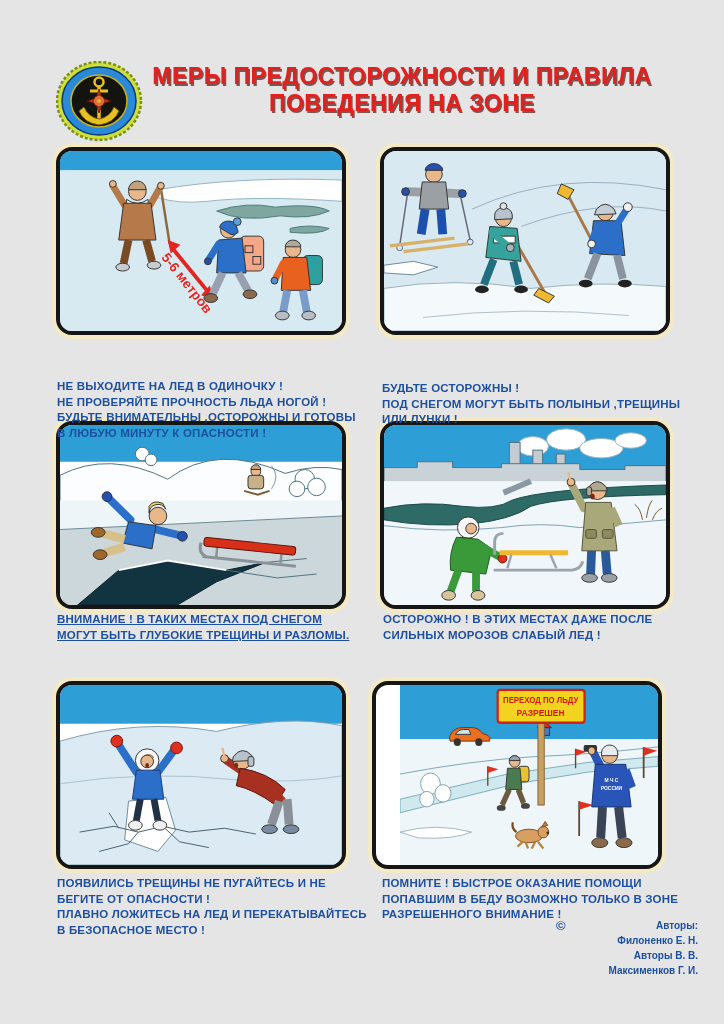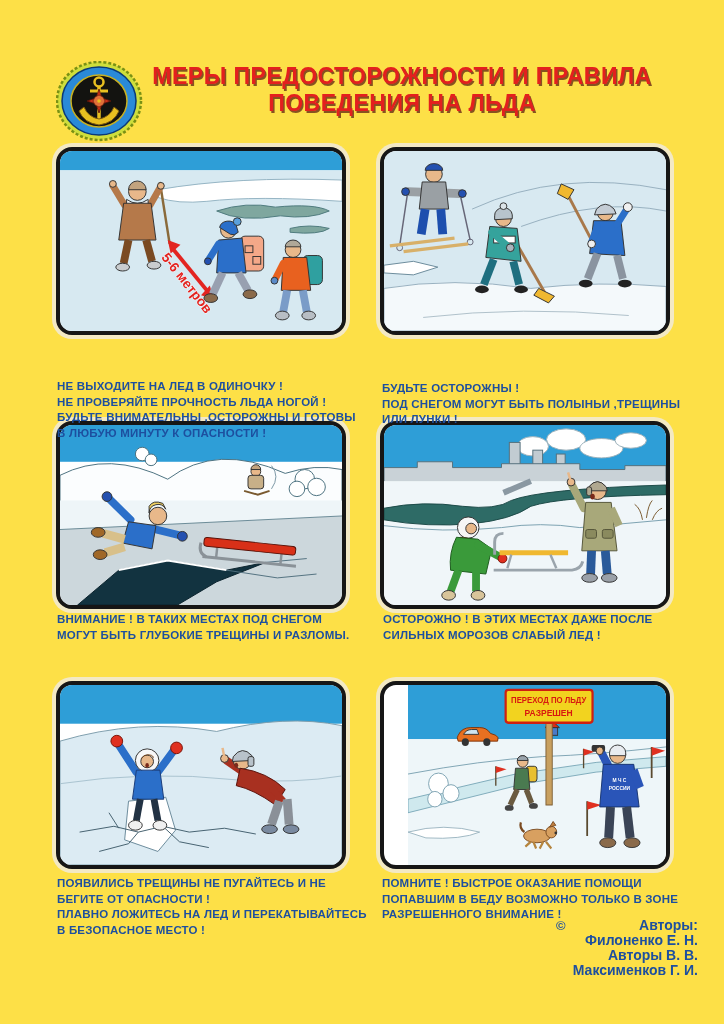--- a/index.html
+++ b/index.html
@@ -1,43 +1,43 @@
 <!DOCTYPE html>
 <html><head>
 <meta charset="utf-8">
 <style>
   html,body { margin:0; padding:0; }
-  .page { position:relative; width:724px; height:1024px; background:#fde047;
+  .page { position:relative; width:724px; height:1024px; background:#e5e5e5;
           font-family:"Liberation Sans", sans-serif; overflow:hidden; }
   .logo { position:absolute; left:56px; top:61px; width:87px; height:81px; }
   .title { position:absolute; left:128px; top:63px; width:548px; text-align:center;
            color:#e3201e; font-weight:bold; font-size:23px; line-height:27px;
            letter-spacing:.5px; text-shadow:1.5px 1.5px 0 rgba(84,22,16,.7); }
   .panel { position:absolute; box-sizing:border-box; width:290px; height:188px;
            border:4px solid #161616; border-radius:16px; background:#fff;
            box-shadow:0 0 0 4px #f3e9c4; overflow:hidden; }
   .panel svg { display:block; width:100%; height:100%; }
   .p1 { left:56px;  top:147px; }
   .p2 { left:380px; top:147px; }
   .p3 { left:56px;  top:421px; }
   .p4 { left:380px; top:421px; }
   .p5 { left:56px;  top:681px; }
-  .p6 { left:380px; top:681px;padding-left:24px; }
+  .p6 { left:372px; top:681px;padding-left:24px; }
   .caption { position:absolute; color:#1d4f9f; font-weight:bold; font-size:11.5px;
              line-height:15.5px; letter-spacing:.2px; white-space:nowrap; }
   .c1 { left:57px;  top:344px; width:315px;margin-top:35px; }
   .c2 { left:382px; top:344px; width:315px;margin-top:37px; }
-  .c3 { left:57px;  top:612px; width:315px; }
+  .c3 { left:57px;  top:612px; width:315px;text-decoration:underline; }
   .c4 { left:383px; top:612px; width:315px; }
   .c5 { left:57px;  top:876px; width:322px; }
   .c6 { left:382px; top:876px; width:322px; }
   .credits { position:absolute; left:556px; top:918px; width:142px; display:flex;
              color:#1d4f9f; font-weight:bold; }
   .copyright { font-size:13px; margin-right:6px; }
-  .credit-lines { flex:1; text-align:right; font-size:14px; line-height:15px; }
+  .credit-lines { flex:1; text-align:right; font-size:10px; line-height:15px; }
   svg text { font-family:"Liberation Sans", sans-serif; font-weight:bold; }
 </style>
 </head>
 <body>
 
 <div class="page">
 
   <svg class="logo" viewBox="0 0 87 81">
     <ellipse cx="43" cy="40" rx="42" ry="39" fill="#cede3c" stroke="#7a9014" stroke-width="2.5" stroke-dasharray="3,2"></ellipse>
     <ellipse cx="43" cy="40" rx="37" ry="34" fill="#2a8ad8" stroke="#0a3a78" stroke-width="1.5"></ellipse>
@@ -50,21 +50,21 @@
     </g>
     <g>
       <polygon points="43,28 46,37 55,40 46,43 43,52 40,43 31,40 40,37" fill="#c83018" stroke="#5a1408" stroke-width=".8"></polygon>
       <polygon points="43,34 47,36 49,40 47,44 43,46 39,44 37,40 39,36" fill="#e07038" stroke="#5a1408" stroke-width=".6"></polygon>
       <circle cx="43" cy="40" r="1.8" fill="#e8c020"></circle>
     </g>
   </svg>
 
   <div class="title">
     <div>МЕРЫ ПРЕДОСТОРОЖНОСТИ И ПРАВИЛА</div>
-    <div>ПОВЕДЕНИЯ НА ЛЬДА</div>
+    <div>ПОВЕДЕНИЯ НА ЗОНЕ</div>
   </div>
 
   <div class="panel p1">
     <svg viewBox="0 0 288 186" preserveAspectRatio="none">
       <rect width="288" height="20" fill="#2e9ed7"></rect>
       <rect y="20" width="288" height="166" fill="#d7e9f1"></rect>
       <path d="M100,40 Q180,26 288,30 L288,52 Q200,46 150,52 Q120,55 100,48 Z" fill="#ffffff" stroke="#93b3c2"></path>
       <path d="M160,62 q30,-10 60,-4 q40,-4 55,4 q-20,9 -50,5 q-40,7 -65,-5 z" fill="#7fa79f" stroke="#4e7a7d"></path>
       <path d="M235,80 q20,-5 40,0 q-10,7 -40,4 z" fill="#7fa79f" stroke="#4e7a7d"></path>
       <g transform="translate(52,30)">

